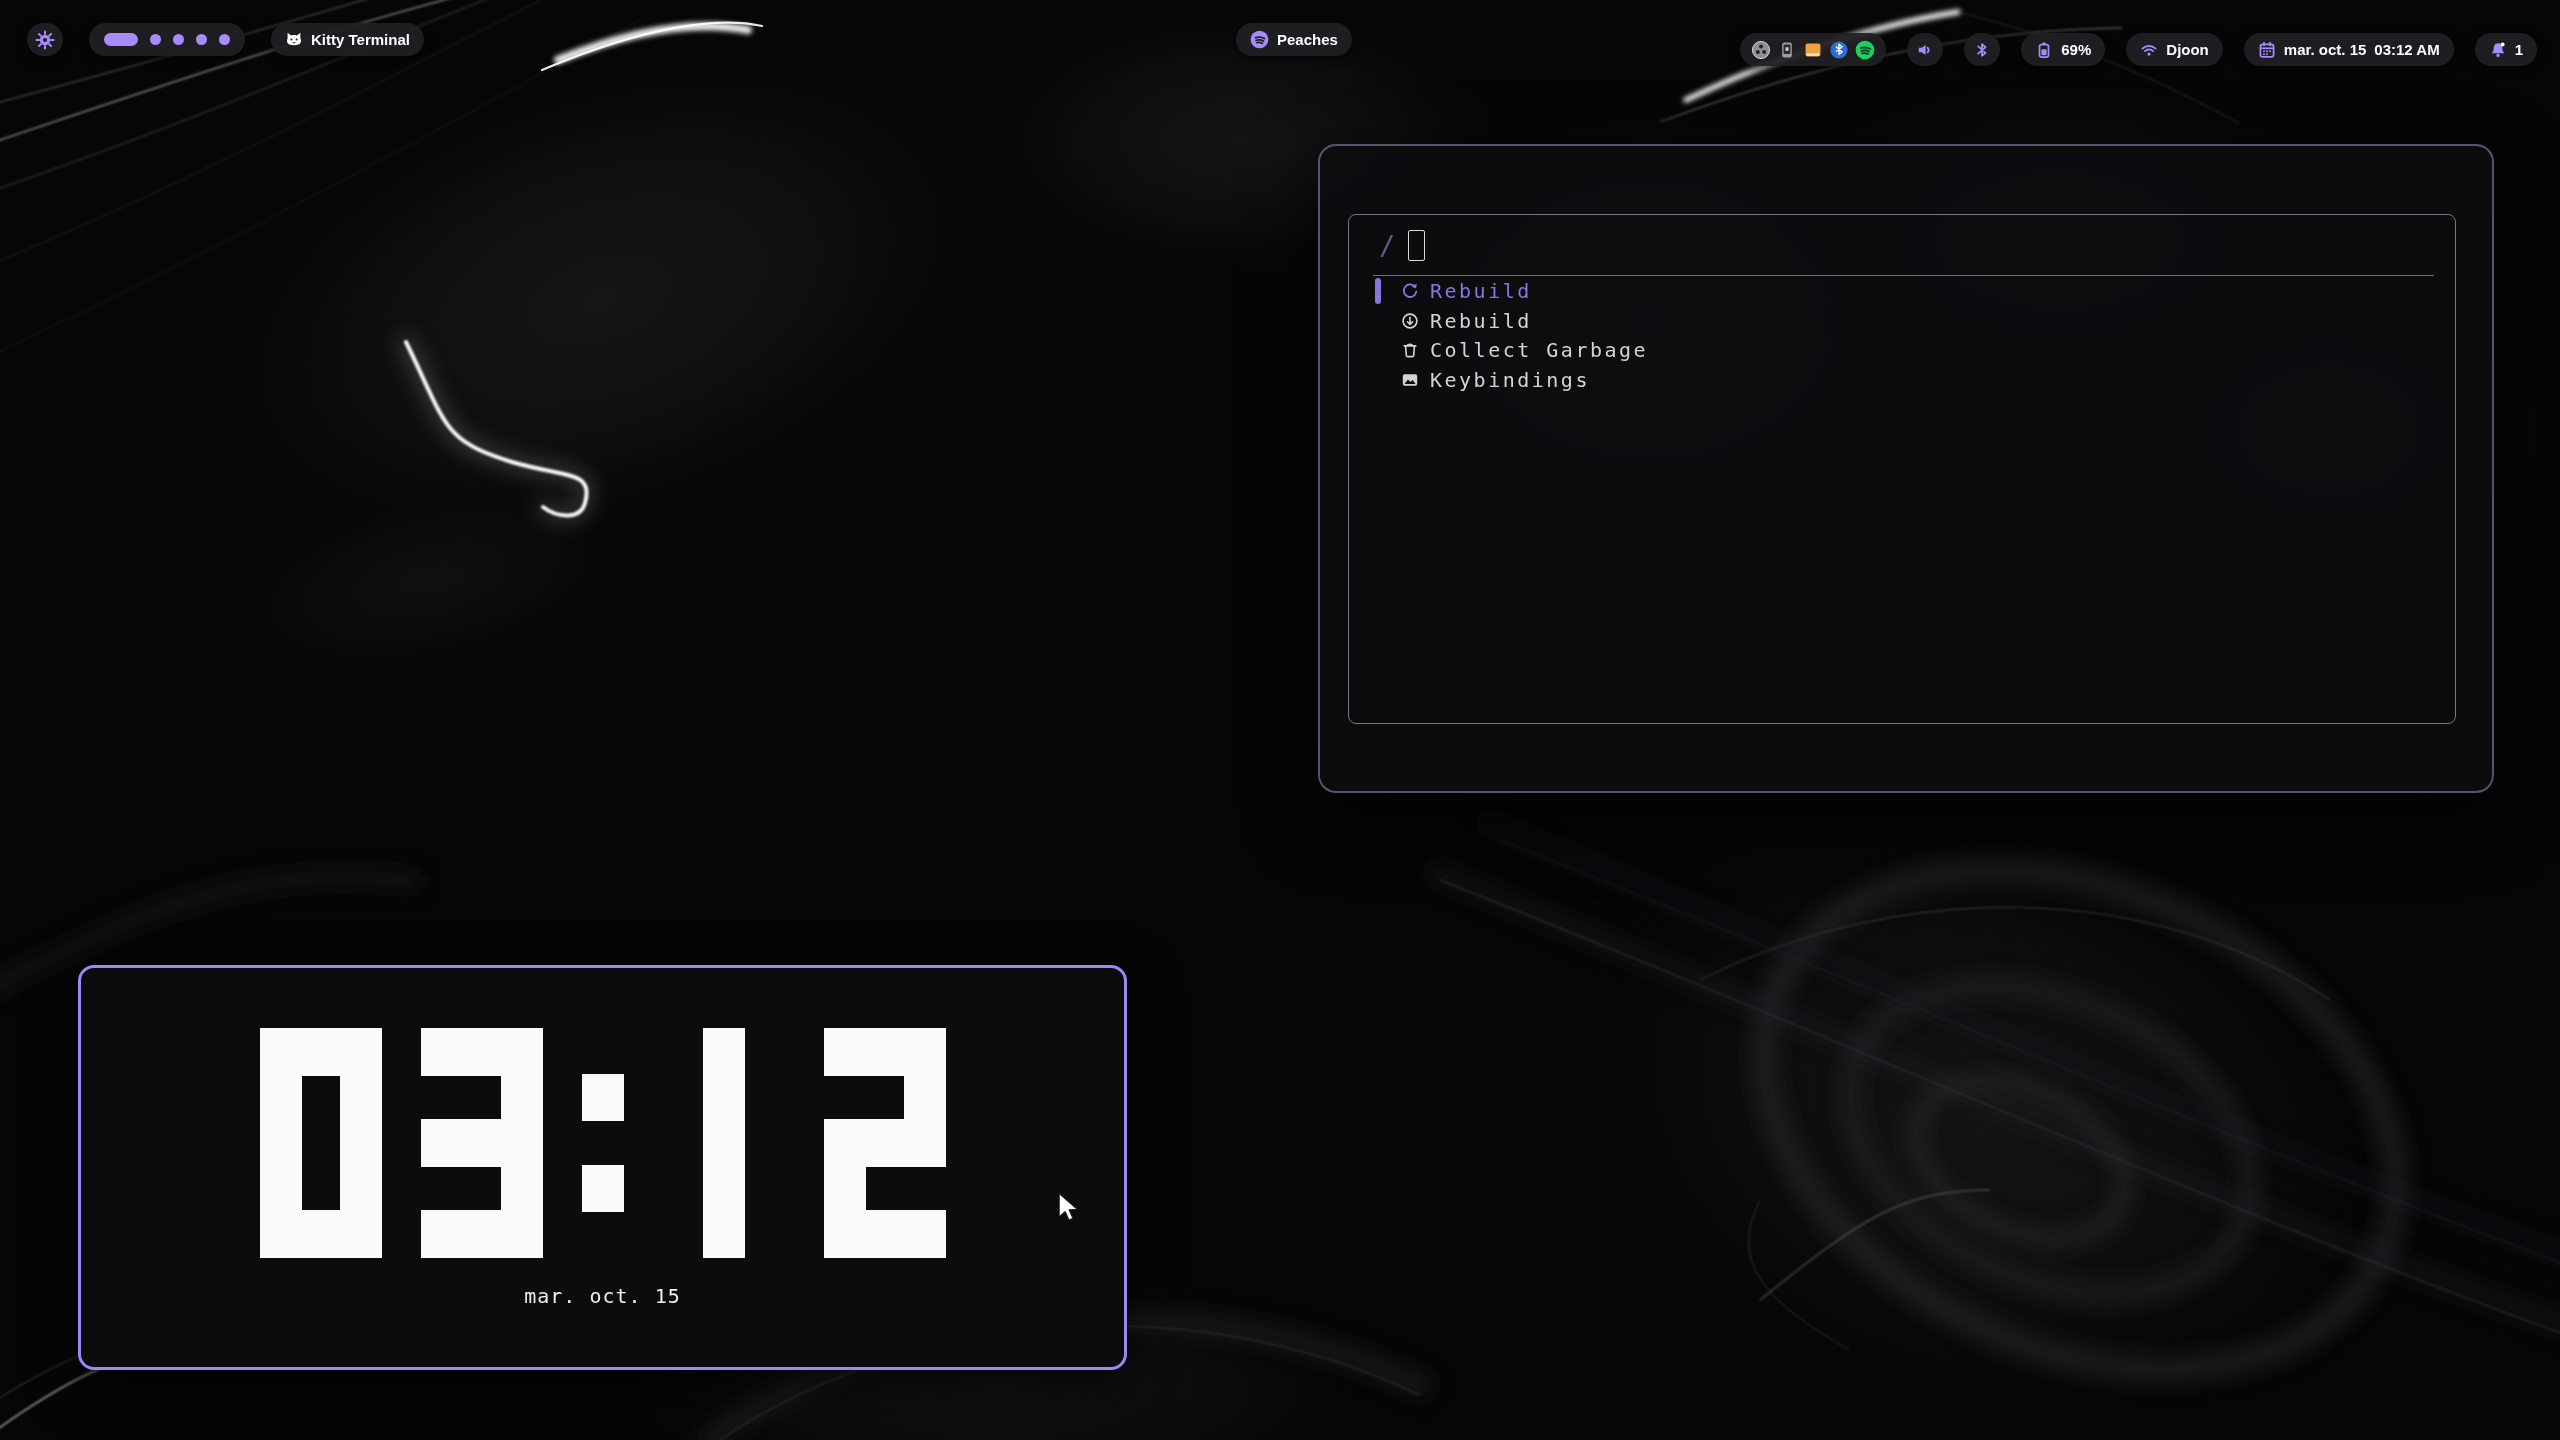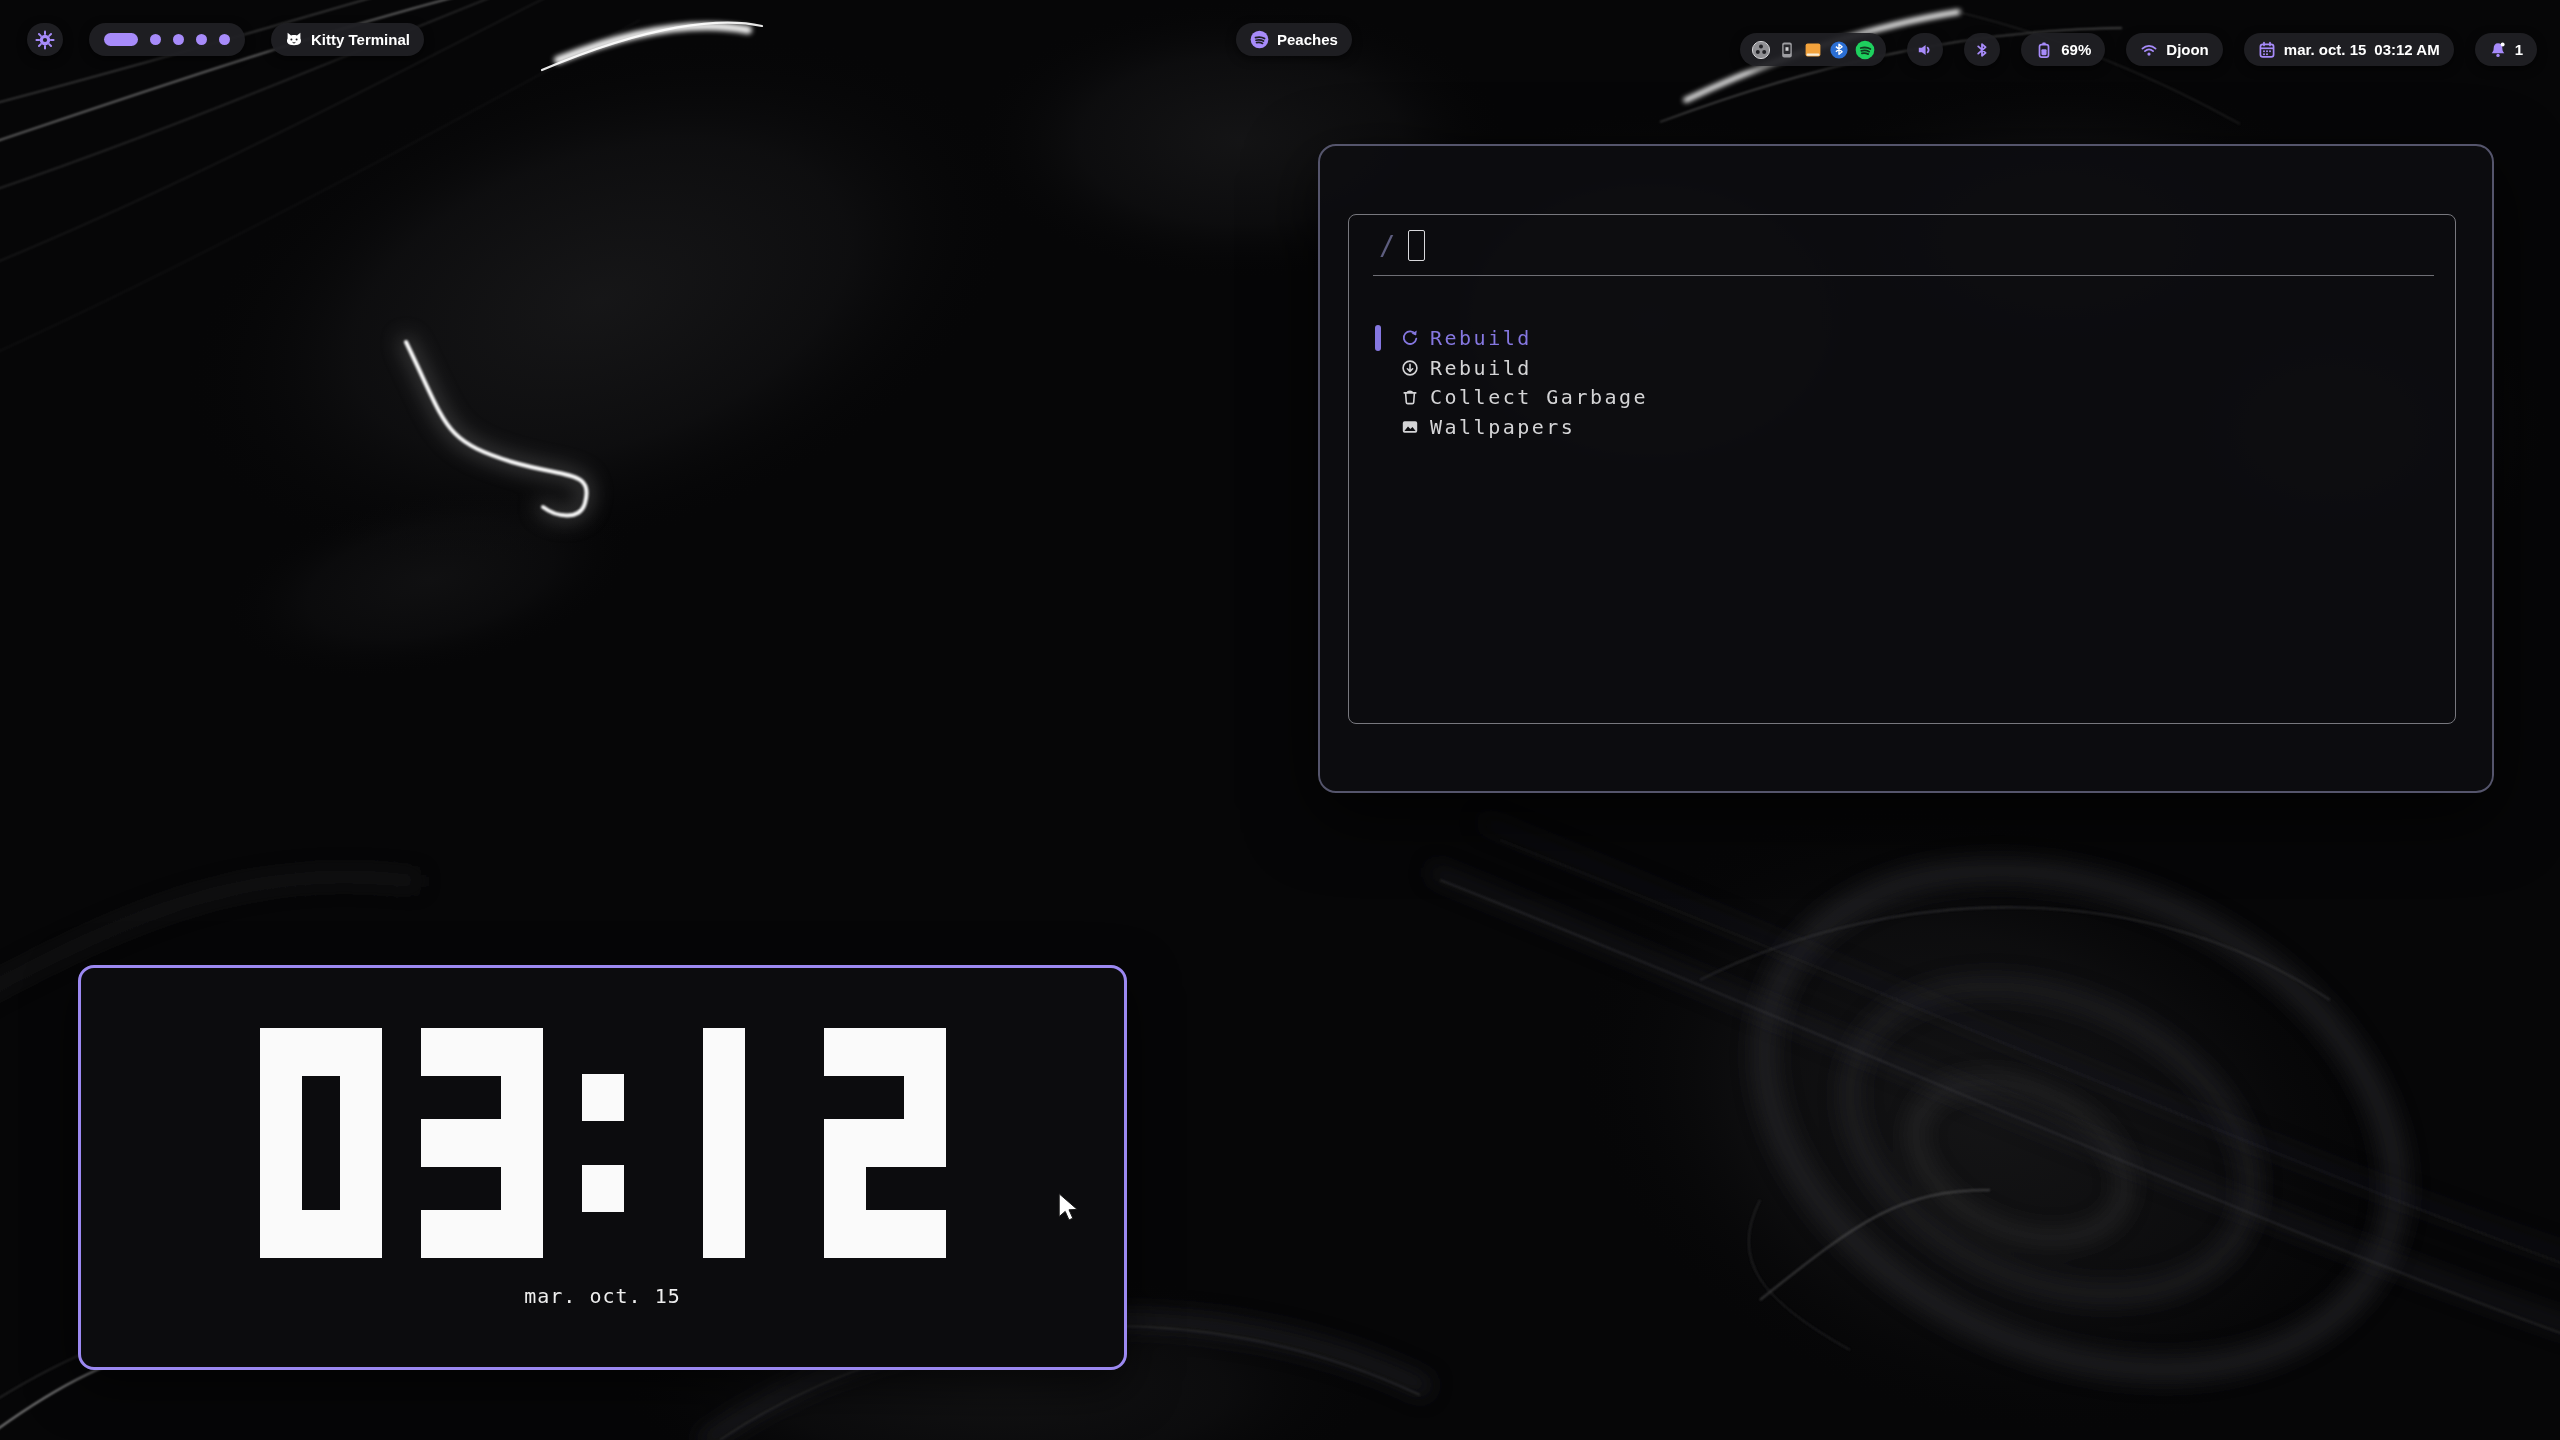--- a/index.html
+++ b/index.html
@@ -42,21 +42,21 @@
   .launcher .inner{
     position:absolute;left:28px;top:68px;width:1108px;height:510px;
     border:1px solid #78787e;border-radius:8px;box-sizing:border-box;
   }
   .prompt-row{height:60px;display:flex;align-items:center;padding-left:30px;
     font-family:"DejaVu Sans Mono", monospace;}
   .prompt-slash{color:#5d5d7e;font-size:27px;}
   .term-cursor{width:15px;height:29px;border:1.5px solid #d9d9dc;border-radius:2px;margin-left:13px;}
   .query-text{color:#d4d4d6;font-size:20px;letter-spacing:2.5px;margin-left:8px;}
   .sep{height:1px;background:#6f6f75;margin:0 21px 0 24px;}
-  .menu-list{margin-top:47px;}
+  .menu-list{}
   .menu-item{
     position:relative;height:29.7px;display:flex;align-items:center;padding-left:52px;
     font-family:"DejaVu Sans Mono", monospace;font-size:20px;letter-spacing:2.5px;
     color:#d4d4d6;cursor:default;
   }
   .menu-item .mi-icon{width:18px;height:18px;margin-right:11px;display:flex;align-items:center;justify-content:center;}
   .menu-item.selected{color:var(--selected);}
   .selbar{position:absolute;left:26px;top:2px;bottom:2px;width:5.5px;border-radius:3px;background:var(--selected);}
   
   .clock{
@@ -362,21 +362,21 @@
           </span>
           <span>Collect Garbage</span>
         </div>
         <div class="menu-item">
           <span class="mi-icon">
             <svg width="18" height="18" viewBox="0 0 18 18">
               <rect x="1.8" y="3.2" width="14.4" height="11.6" rx="1.8" fill="currentColor"></rect>
               <path d="M3.4 13 L7 8.4 L9.4 11 L11.5 8.9 L14.6 13 Z" fill="#0d0d10"></path>
             </svg>
           </span>
-          <span>Wallpapers</span>
+          <span>Keybindings</span>
         </div>
       </div>
   </div>
 </div>
 
 <div class="clock">
   <div class="digits" id="digits">
       <div class="glyph" style="grid-template-columns: repeat(3, 40px);">
         <span class="cell on"></span>
         <span class="cell on"></span>

